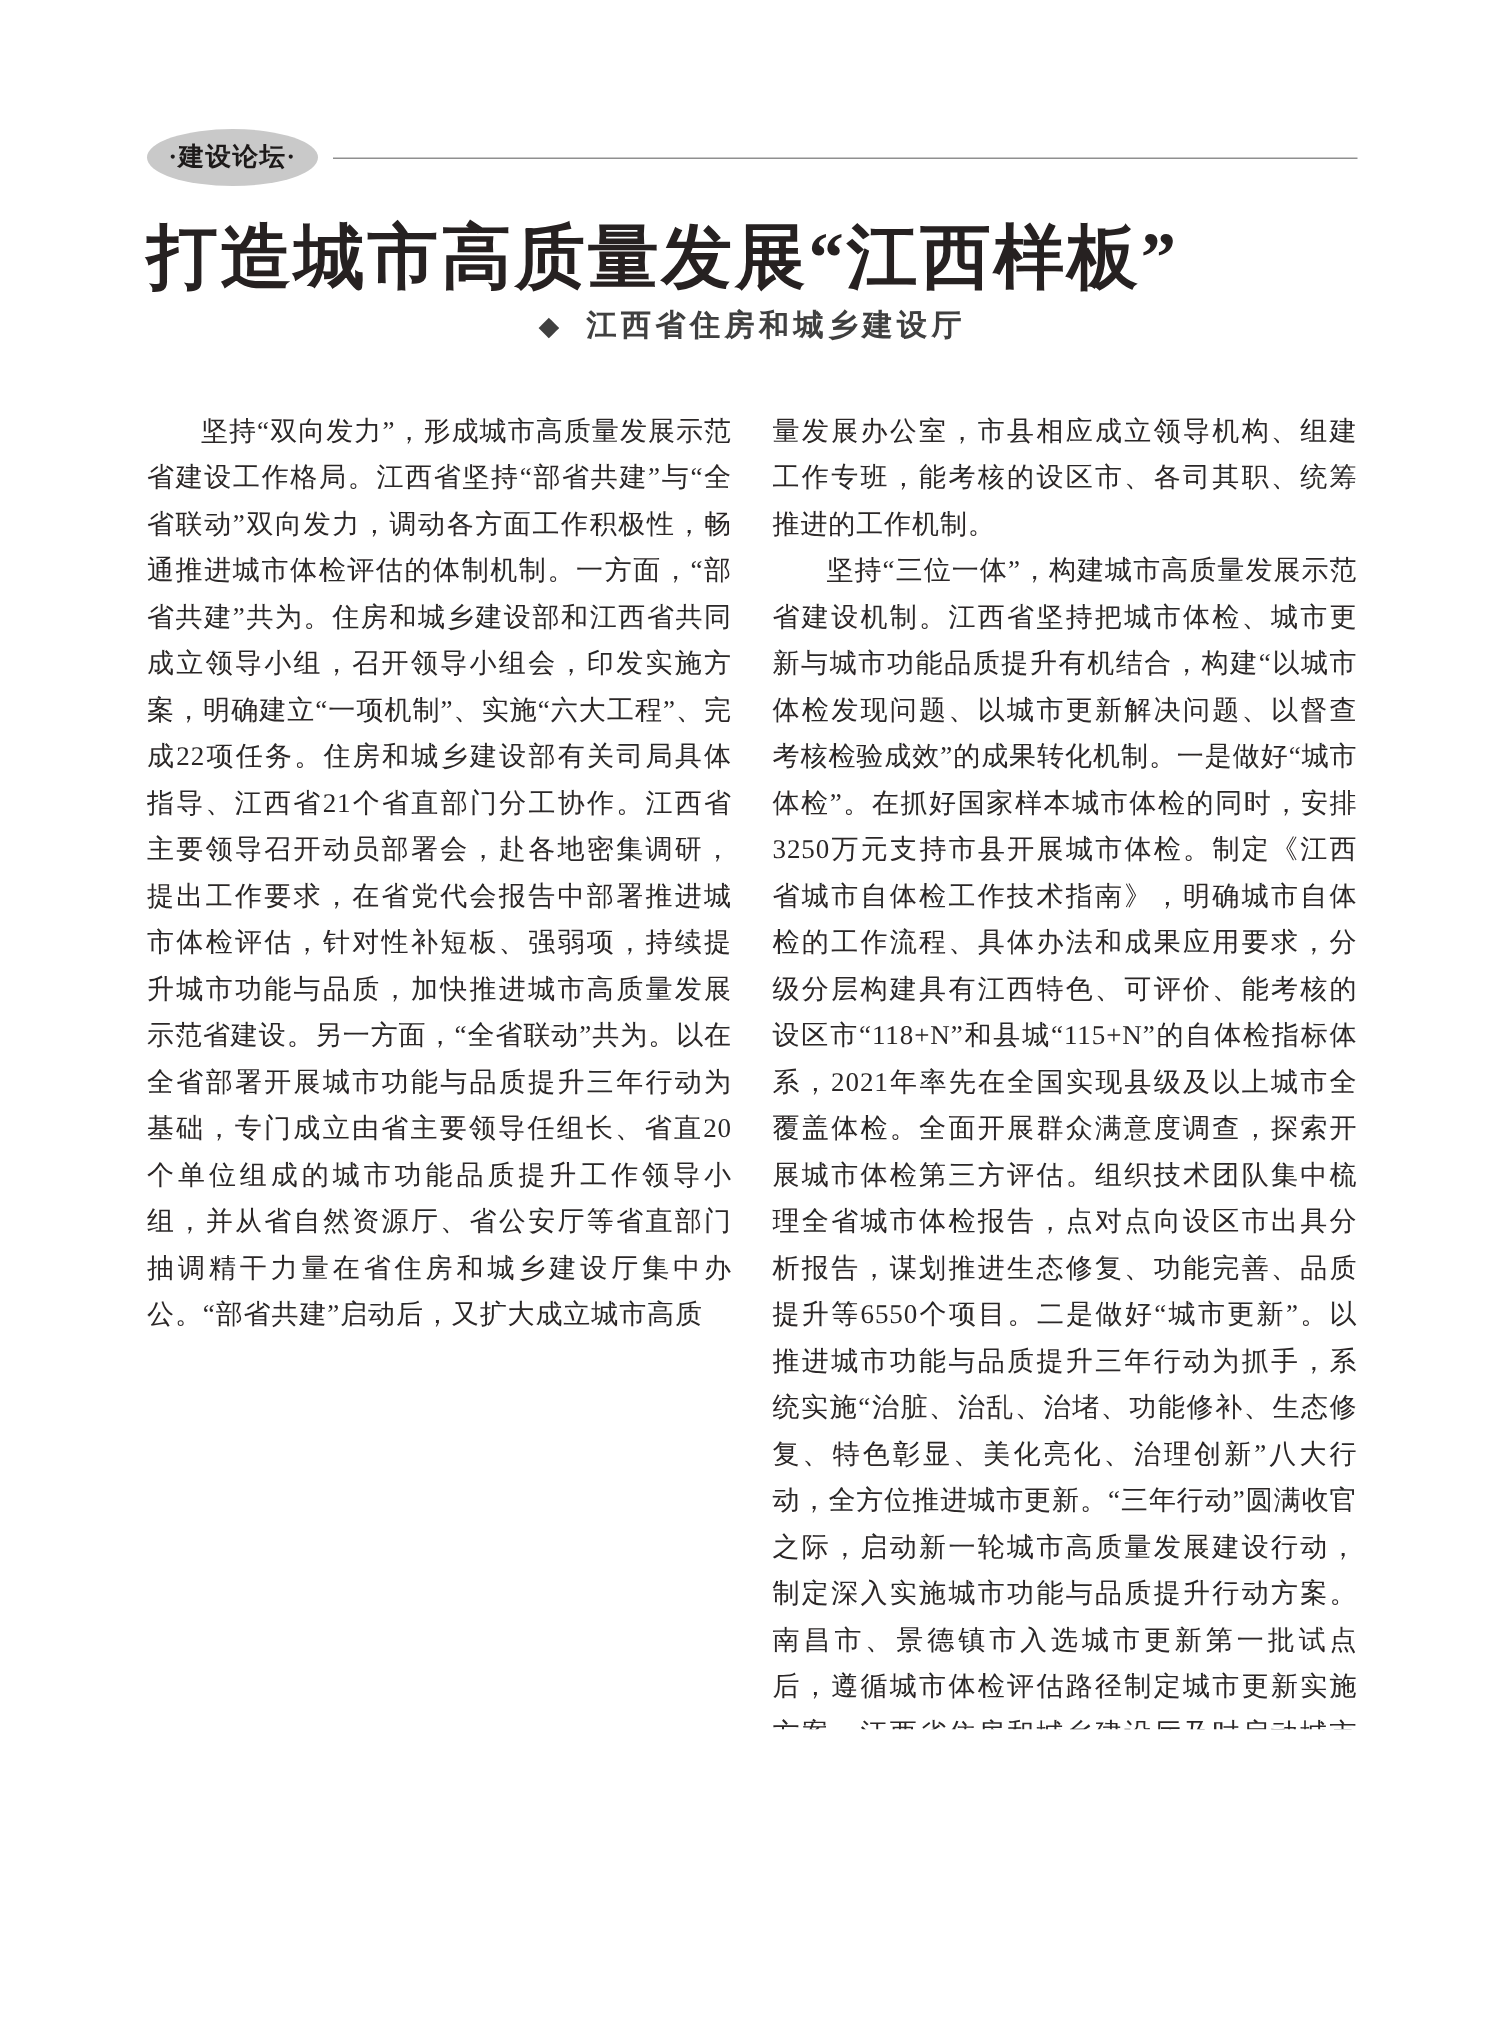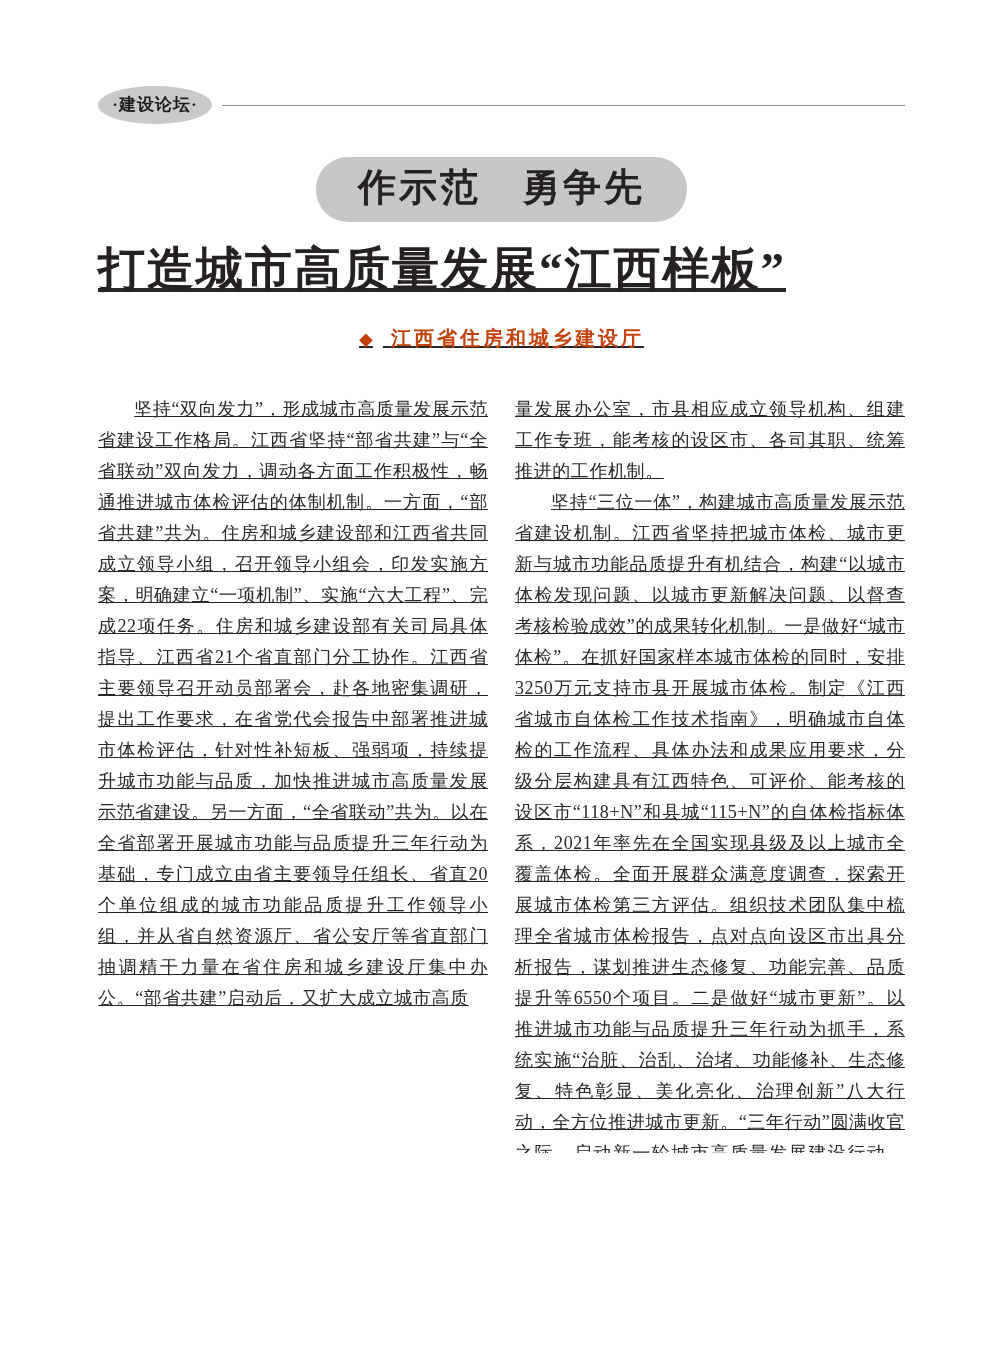--- a/index.html
+++ b/index.html
@@ -9,21 +9,20 @@
     font-family: "Liberation Serif", "DejaVu Serif", serif;
     color: #2b2626;
   }
   .page {
     position: relative;
     width: 1000px;
     height: 1153px;
     margin: 0 auto;
     background: #ffffff;
     overflow: hidden;
-    text-decoration: underline;
   }
   .content {
     position: relative;
     width: 807px;
     margin: 0 auto 0 98px;
   }
   
   .forum-band {
     position: relative;
     height: 38px;
@@ -67,26 +66,25 @@
   
   .article-title {
     margin: 16px 0 0 0;
     font-size: 47px;
     font-weight: bold;
     letter-spacing: 2px;
     color: #262121;
   }
   
   .author-line {
-    margin-top: 24px;
     text-align: center;
     font-size: 20px;
     font-weight: bold;
     letter-spacing: 3px;
-    color: #c2410c;
+    color: #404040;
   }
   .author-line .diamond {
     font-size: 18px;
     margin-right: 10px;
     letter-spacing: 0;
   }
   
   .article-body {
     display: flex;
     gap: 27px;
@@ -112,25 +110,20 @@
 <div class="page">
   <div class="content">
 
     <div class="forum-band">
       <div class="forum-oval">
         <span>·建设论坛·</span>
       </div>
       <div class="forum-rule"></div>
     </div>
 
-    <div class="kicker-wrap">
-      <div class="kicker">
-        <span>作示范　勇争先</span>
-      </div>
-    </div>
 
     <h1 class="article-title">打造城市高质量发展“江西样板”</h1>
 
     <div class="author-line">
       <span class="diamond">◆</span>
       <span>江西省住房和城乡建设厅</span>
     </div>
 
     <div class="article-body">
       <div class="col">

